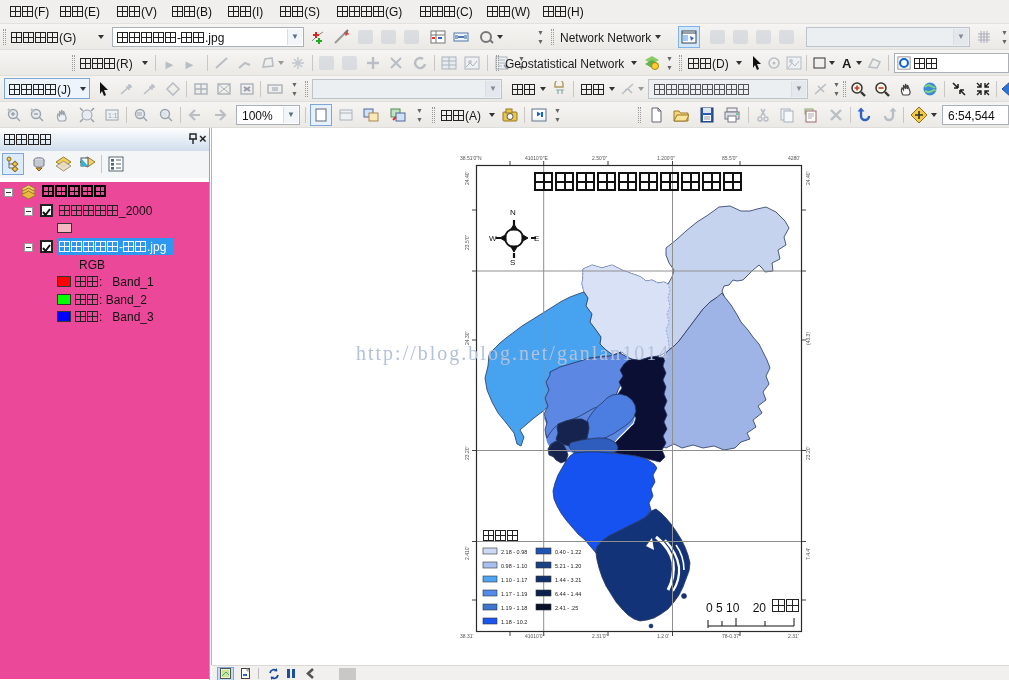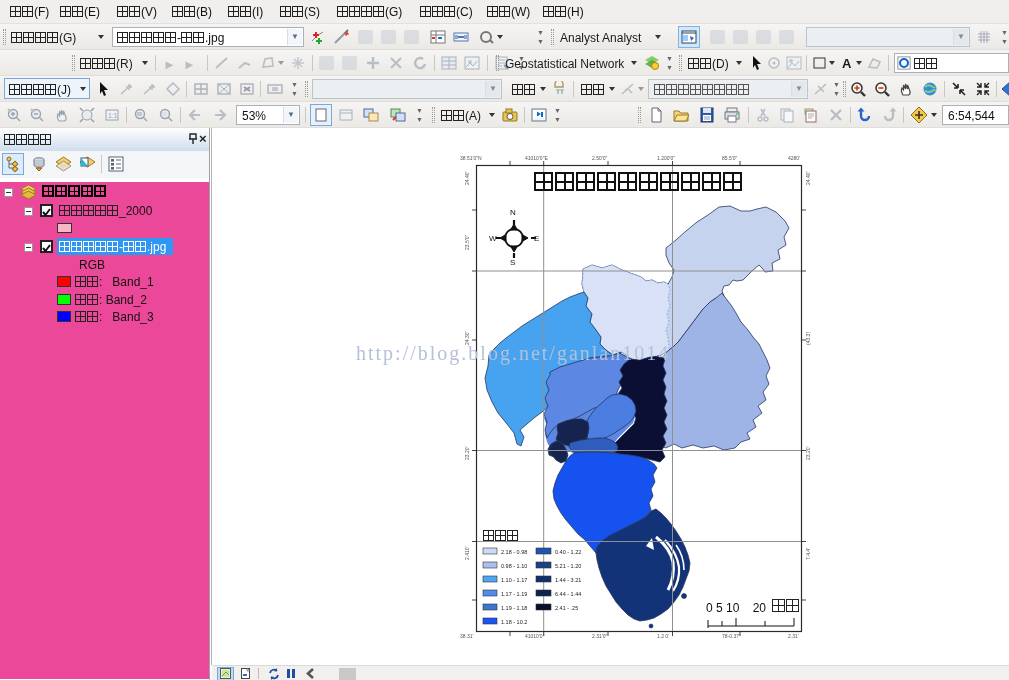--- a/index.html
+++ b/index.html
@@ -91,21 +91,21 @@
       <rect x="2" y="6" width="3" height="4" fill="#8ac"></rect>
       <rect x="11" y="6" width="3" height="4" fill="#8ac"></rect>
     </svg>
 <svg class="ic" style="left:478px" viewBox="0 0 16 16">
       <circle cx="8" cy="8" r="5" fill="none" stroke="#777" stroke-width="2"></circle>
       <path d="M12 11 l3 3" stroke="#777" stroke-width="2"></path>
     </svg>
 <div class="arr" style="left:497px;top:11px"></div>
 <div class="ovf" style="left:536px">▼<br>▼</div>
 <div class="grip" style="left:551px"></div>
-<span class="lbl" style="left:560px">Analyst Analyst</span>
+<span class="lbl" style="left:560px">Network Network</span>
     <div class="arr" style="left:655px;top:11px"></div>
 <div class="abs" style="left:678px;top:2px;width:22px;height:22px;border:1px solid #7eb4ea;background:#d3e7fa"></div>
 <svg class="ic" style="left:681px;top:5px" viewBox="0 0 16 16">
       <rect x="1" y="2" width="14" height="12" fill="#fff" stroke="#345"></rect>
       <path d="M1 4 h14" stroke="#345"></path>
       <rect x="2" y="6" width="5" height="6" fill="#9cf"></rect>
       <path d="M9 7 l4 2 -3 3z" fill="#36c"></path>
     </svg>
 <div class="gic" style="left:710px"></div>
 <div class="gic" style="left:733px"></div>
@@ -339,21 +339,21 @@
       <rect x="4" y="5" width="5" height="4" fill="#dde2e8"></rect>
     </svg>
 <div class="sep" style="left:180px"></div>
 <svg class="ic" style="left:187px" viewBox="0 0 16 16">
       <path d="M13 8 H4 M8 3 L3 8 l5 5" stroke="#b9bec5" stroke-width="2.2" fill="none"></path>
     </svg>
 <svg class="ic" style="left:212px" viewBox="0 0 16 16">
       <path d="M3 8 h9 M8 3 l5 5 -5 5" stroke="#b9bec5" stroke-width="2.2" fill="none"></path>
     </svg>
 <div class="combo" style="left:236px;width:64px">
-      <span style="position:absolute;left:5px;top:3px">53%</span>
+      <span style="position:absolute;left:5px;top:3px">100%</span>
       <span class="cv">▼</span>
     </div>
 <div class="sep" style="left:305px"></div>
 <div class="abs" style="left:310px;top:2px;width:22px;height:22px;border:1px solid #7da7d8;background:#e7f1fc"></div>
 <svg class="ic" style="left:313px" viewBox="0 0 16 16">
       <rect x="3" y="2" width="10" height="12" fill="#fff" stroke="#667"></rect>
     </svg>
 <svg class="ic" style="left:338px" viewBox="0 0 16 16">
       <rect x="2" y="3" width="12" height="10" fill="#eef1f4" stroke="#aab2bb"></rect>
       <path d="M2 6 h12" stroke="#aab2bb"></path>

